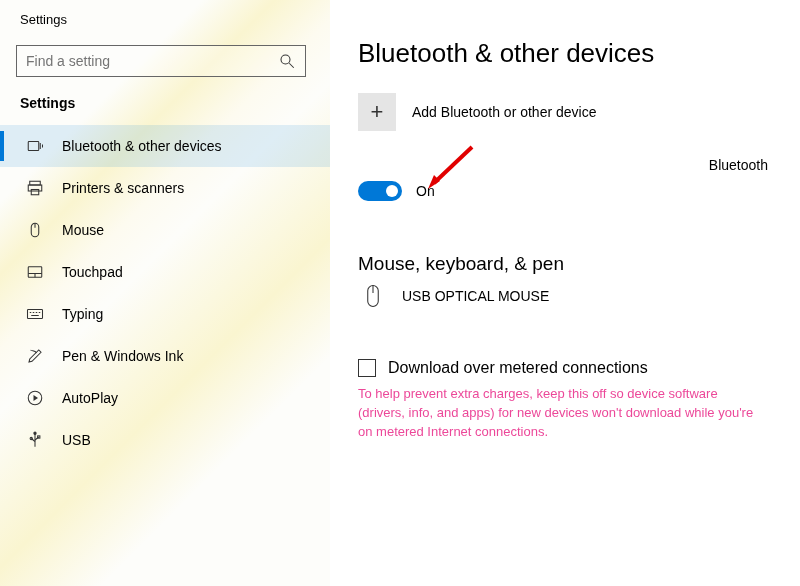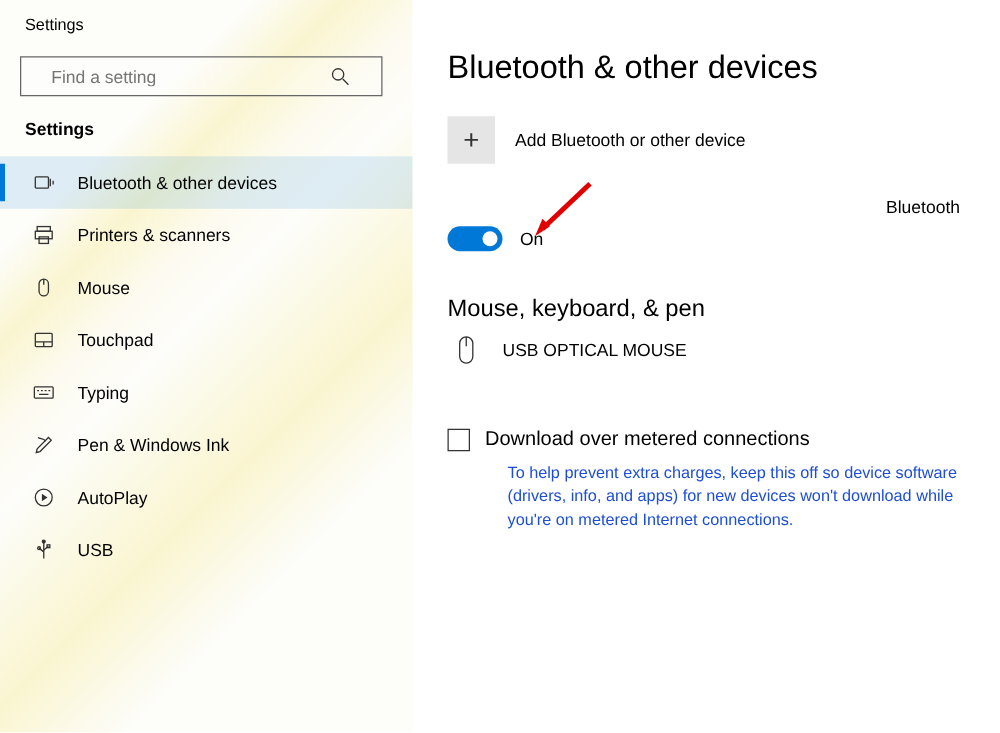--- a/index.html
+++ b/index.html
@@ -25,21 +25,21 @@
   .app-title { font-size: 13px; padding: 4px 0 18px 4px; }
   .home-row {
     display: flex; align-items: center; gap: 18px;
     padding: 8px 0 8px 4px; font-size: 14px;
     cursor: pointer; margin-bottom: 12px;
   }
   .icon { width: 18px; display:flex; justify-content:center; align-items:center; }
   .icon svg { width: 18px; height: 18px; stroke: #333; fill: none; stroke-width: 1.4; }
   .search-box {
     display:flex; align-items:center; justify-content:space-between;
-    border: 1px solid #666; padding: 6px 24px; width: 290px;
+    border: 1px solid #666; padding: 6px 9px; width: 290px;
     margin-bottom: 18px; background: rgba(255,255,255,0.25);
   }
   .search-box input {
     border: none; background: transparent; outline: none;
     font-size: 14px; width: 250px; color:#666;
   }
   .section-title { font-weight: 600; font-size: 14px; margin-bottom: 14px; padding-left:4px;}
   .nav { display:flex; flex-direction:column; }
   .nav-item {
     display:flex; align-items:center; gap:18px;
@@ -57,40 +57,40 @@
   .page-title { font-size: 26px; font-weight: 400; margin-bottom: 24px; }
   .add-row {
     display:flex; align-items:center; gap:16px; margin-bottom:26px;
     cursor:pointer;
   }
   .plus-box {
     width:38px; height:38px; background:#e5e5e5;
     display:flex; align-items:center; justify-content:center; font-size:22px; color:#333;
   }
   .sub-label { font-size:14px; margin-bottom:8px;text-align:right; }
-  .toggle-row { display:flex; align-items:center; gap:14px; margin-bottom:36px; position:relative;}
+  .toggle-row { display:flex; align-items:center; gap:14px; margin-bottom:52px; position:relative;}
   .toggle {
     width:44px; height:20px; border-radius:10px; background:#0078d7;
     position:relative; cursor:pointer;
   }
   .toggle .knob {
     width:12px; height:12px; border-radius:50%; background:#fff;
     position:absolute; right:4px; top:4px;
   }
   .arrow {
     position:absolute; left:68px; top:-36px; width:50px; height:42px;
     pointer-events:none;
   }
   .arrow svg { stroke:#e10000; fill:#e10000; }
   .section-head { font-size:19px; font-weight:400; margin-bottom:0; }
   .device-row { display:flex; align-items:center; gap:20px; padding:4px 0 46px 6px;}
   .device-row .icon svg { width:26px; height:34px; }
   .check-row { display:flex; align-items:center; gap:12px; font-size:16px; margin-bottom:8px;}
   .checkbox { width:18px; height:18px; border:1.6px solid #333; cursor:pointer;}
-  .help-text { font-size:13px; color:#1d4ed8; line-height:1.45; max-width:400px;margin-left:48px;}
+  .help-text { font-size:13px; color:#ec4899; line-height:1.45; max-width:400px;}
 </style>
 </head>
 <body>
 
 <div class="layout">
   <div class="sidebar">
     <div class="app-title">Settings</div>
 
 
     <div class="search-box">

